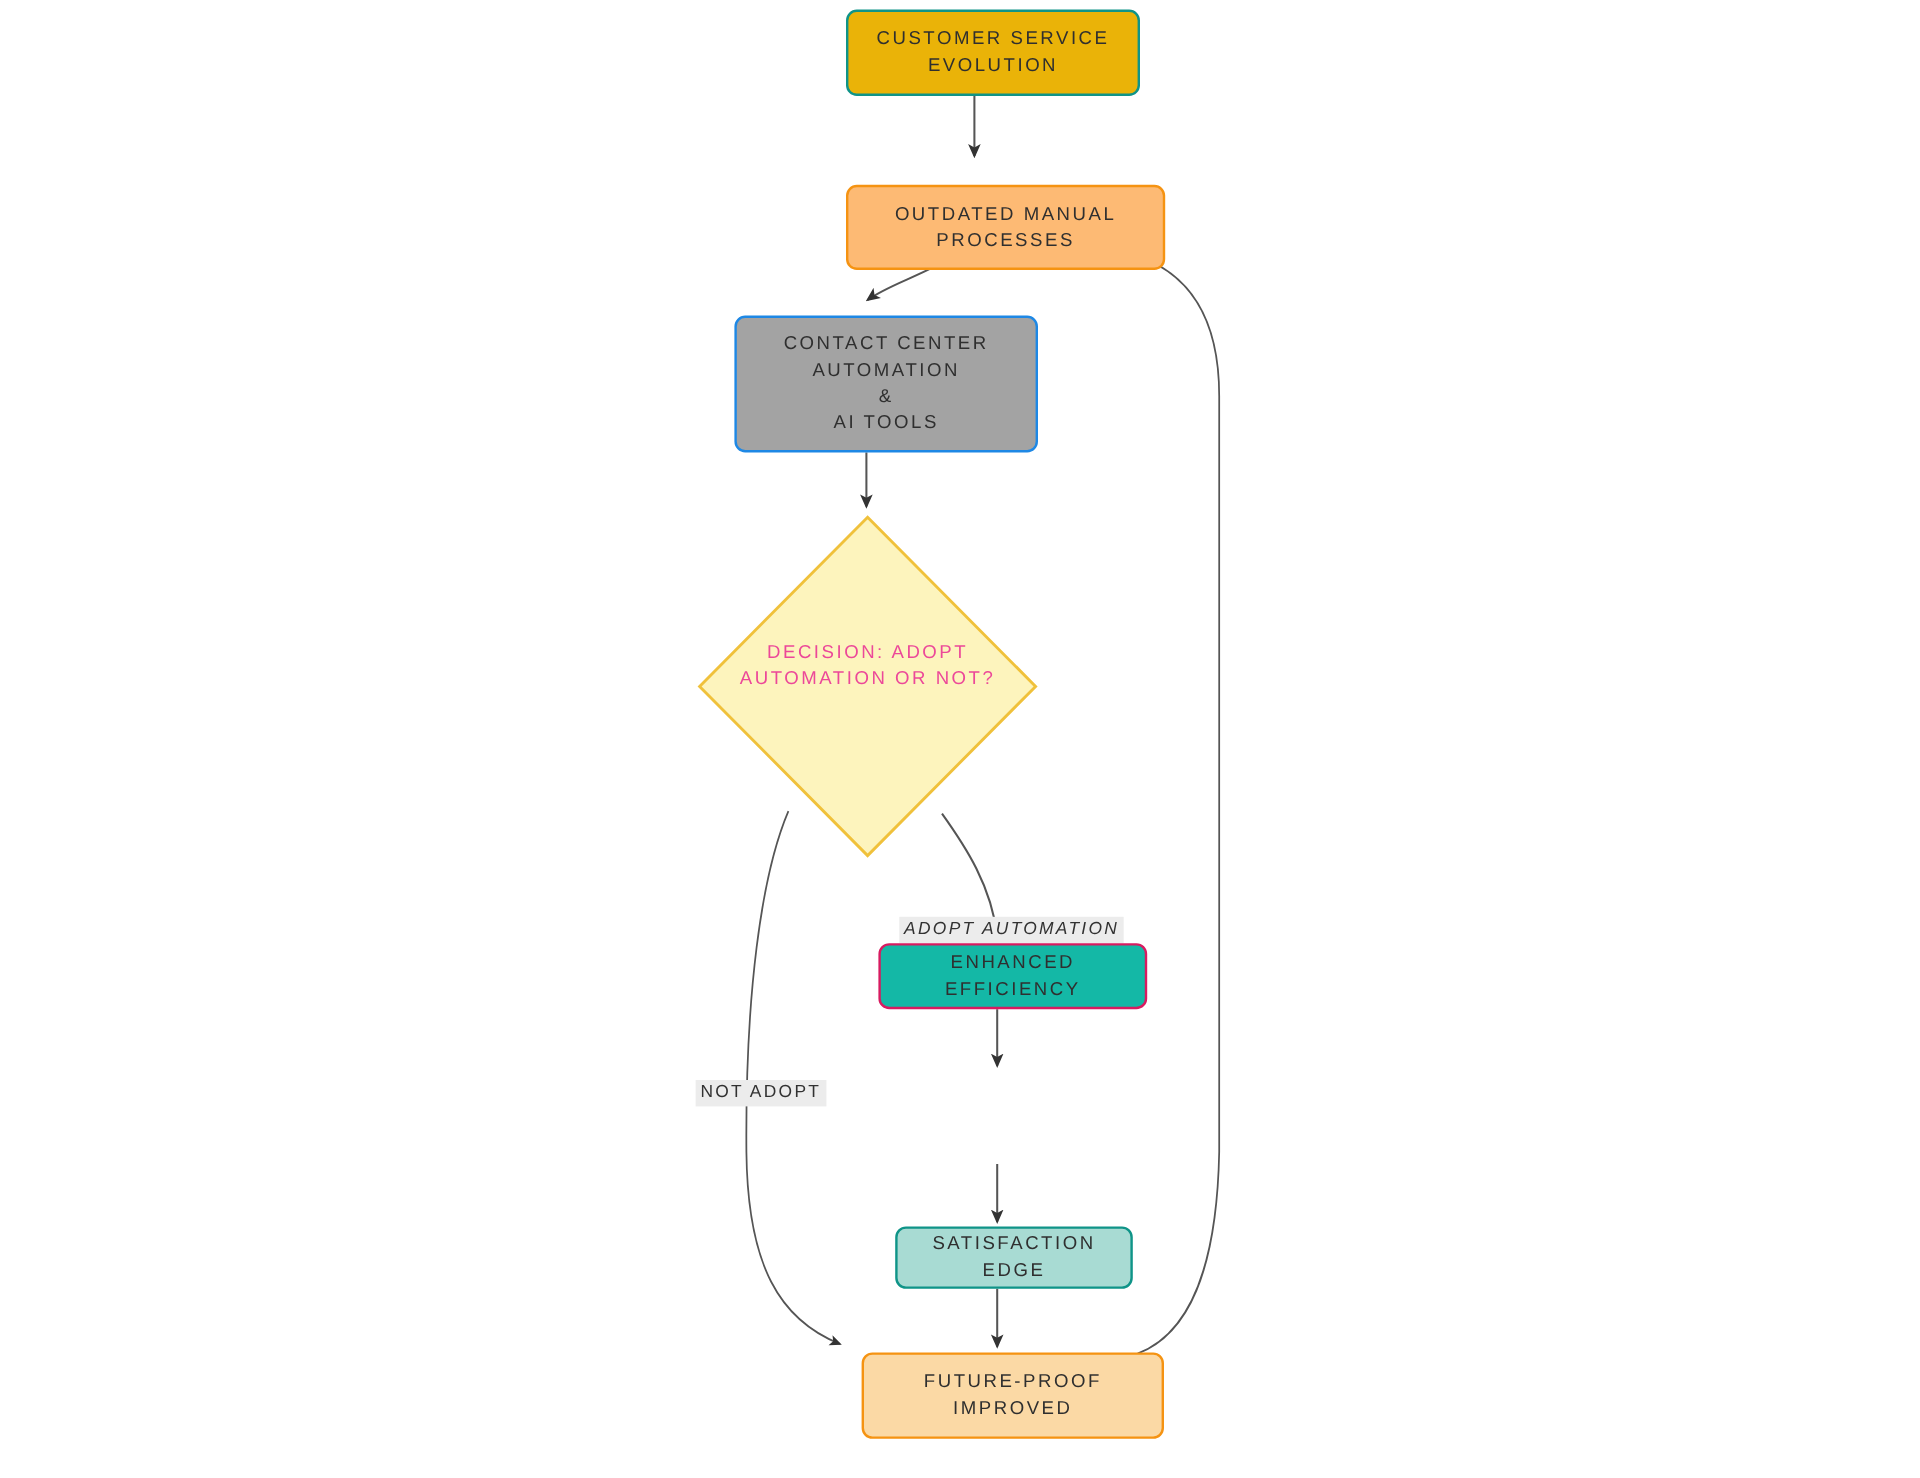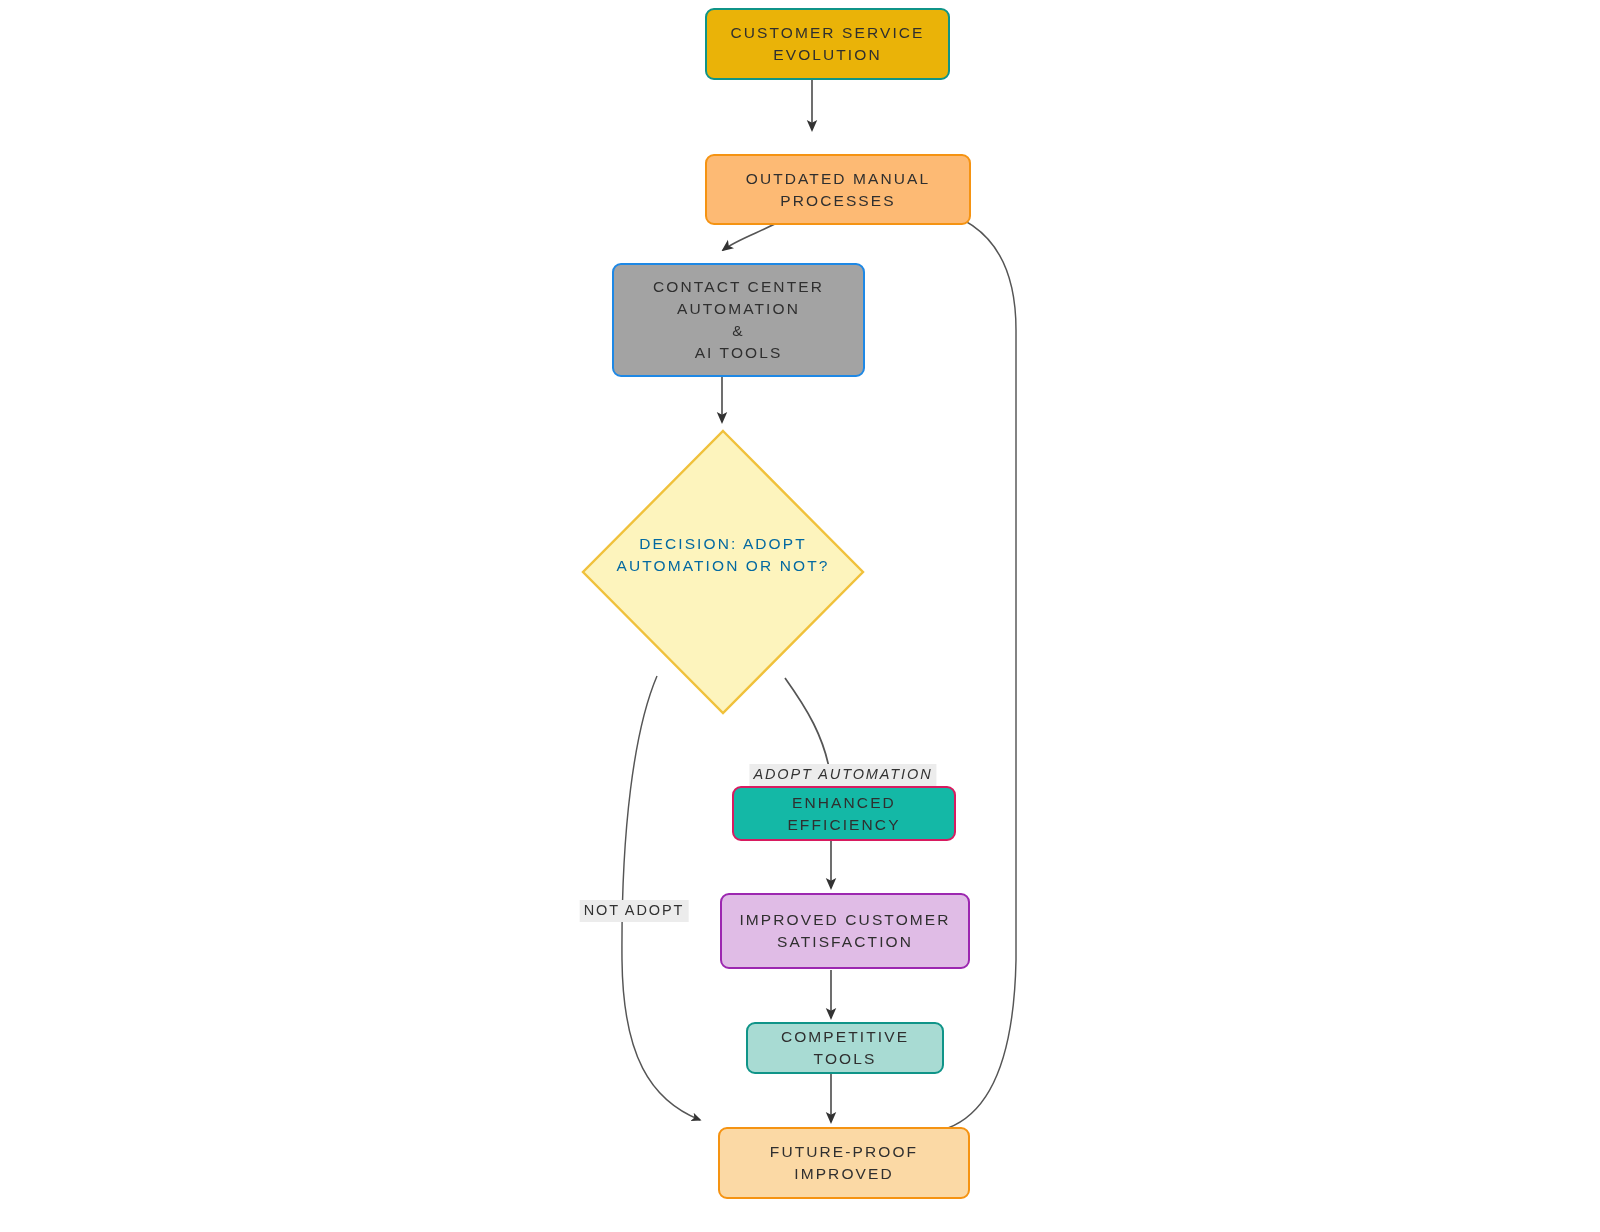--- a/index.html
+++ b/index.html
@@ -56,21 +56,21 @@
     top: 0;
   }
   .diamond-label {
     position: absolute;
     left: 0;
     width: 100%;
     text-align: center;
     font-size: 15.5px;
     letter-spacing: 2.1px;
     line-height: 1.45;
-    color: #0369a1;
+    color: #ec4899;
     font-weight: 500;
     white-space: pre-line;
   }
   .edge-label {
     position: absolute;
     font-size: 14.5px;
     letter-spacing: 1.9px;
     color: #323232;
     background: #ececec;
     padding: 2px 4px 3px 4px;
@@ -137,27 +137,23 @@
   </div>
 
   <div class="edge-label" style="left:843px; top:764px;font-style:italic;">ADOPT AUTOMATION</div>
 
   <div class="edge-label" style="left:634px; top:900px;">NOT ADOPT</div>
 
   <div class="node" style="left:732px; top:786px; width:224px; height:55px; background:#14b8a6; border-color:#d81b60;">
     <span class="label">ENHANCED EFFICIENCY</span>
   </div>
 
-  <div class="node" style="left:720px; top:893px; width:250px; height:76px; background:#e0bce6; border-color:#9c27b0;">
-    <span class="label">IMPROVED CUSTOMER
-SATISFACTION</span>
-  </div>
 
   <div class="node" style="left:746px; top:1022px; width:198px; height:52px; background:#a8dbd3; border-color:#0f9488;">
-    <span class="label">COMPETITIVE TOOLS</span>
+    <span class="label">SATISFACTION EDGE</span>
   </div>
 
   <div class="node" style="left:718px; top:1127px; width:252px; height:72px; background:#fbd9a5; border-color:#f59312;">
     <span class="label">FUTURE-PROOF
 IMPROVED</span>
   </div>
 
 </div>
 
 </body></html>

